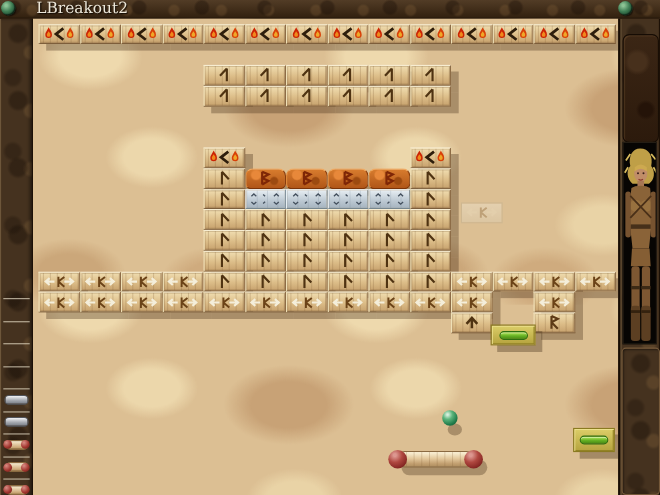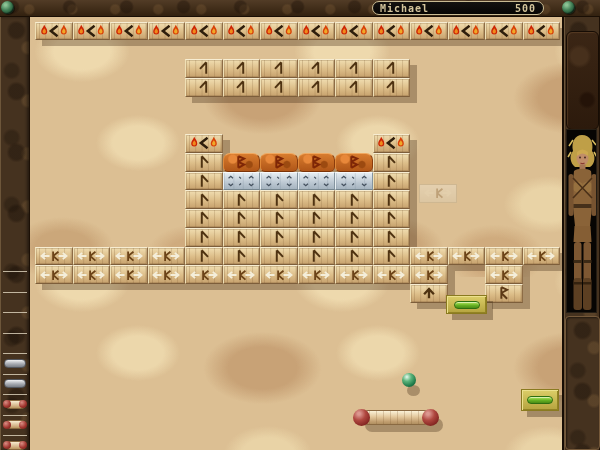--- a/index.html
+++ b/index.html
@@ -122,24 +122,21 @@
     background:linear-gradient(#b8ec62,#66b224 55%,#4a8c16);
     box-shadow:inset 0 1px 0 rgba(255,255,255,.5);}
 </style>
 </head>
 <body>
 
 <div class="screen">
 
   <div class="titlebar">
     <div class="bolt left"></div>
-    <div class="scorebox">
-      <span>Michael</span>
-      <span>500</span>
-    </div>
+    <span class="window-title">LBreakout2</span>
     <div class="bolt right"></div>
   </div>
 
   <div class="sidebar-l leather">
     <div class="slots" id="slots" style="top: 254px;">
         <div class="slot"></div>
         <div class="slot"></div>
         <div class="slot"></div>
         <div class="slot"></div>
         <div class="slot">

